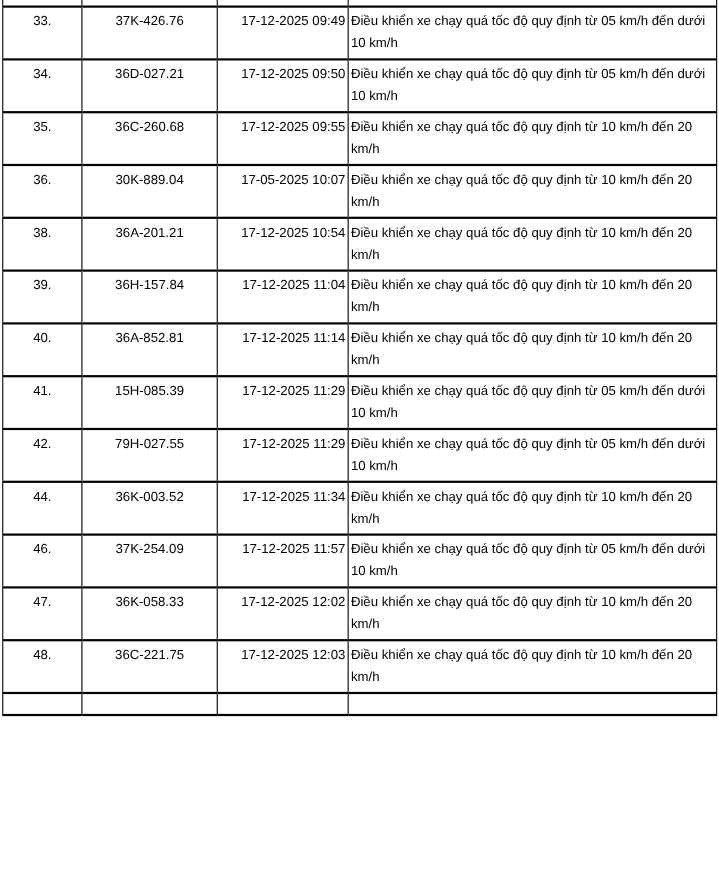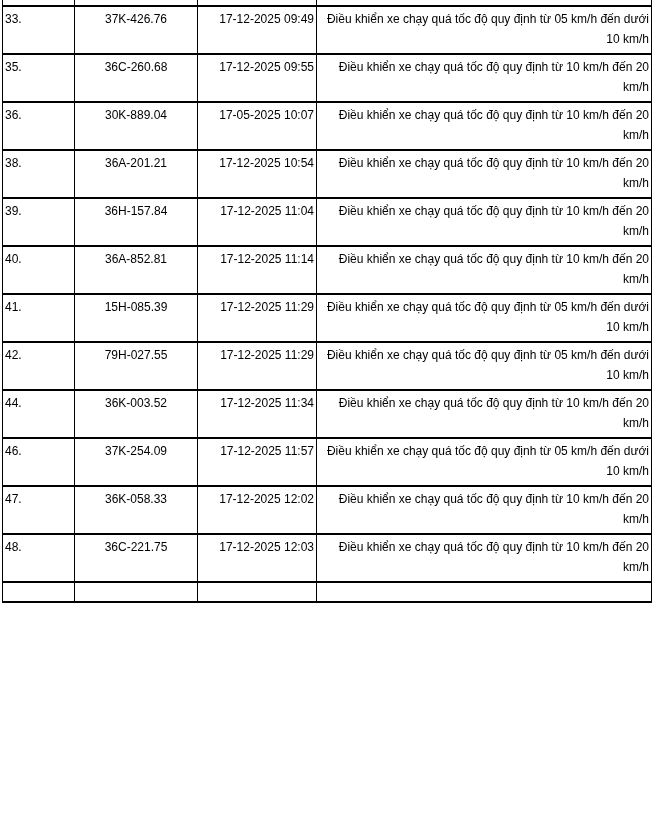--- a/index.html
+++ b/index.html
@@ -30,27 +30,27 @@
     line-height: 20px;
     overflow: hidden;
     word-wrap: break-word;
   }
   tr.data-row { height: 48px; }
   tr.partial-top { height: 7px; }
   tr.partial-top td { padding: 0; }
   tr.partial-bottom { height: 20px; }
   tr.partial-bottom td { padding: 0; }
   td.c-stt {
-    text-align: left;
+    text-align: center;
     padding-left: 15px;
   }
   td.c-plate { text-align: center; margin-left: 36px; }
   td.c-time { text-align: right; }
   td.c-desc {
-    text-align: right;
+    text-align: left;
     padding-left: 2px;
     padding-right: 2px;
   }
 </style>
 </head>
 <body>
 
 <div class="page">
   <table class="vtable">
     <colgroup>
@@ -63,20 +63,26 @@
       <tr class="partial-top">
         <td class="c-stt"></td>
         <td class="c-plate"></td>
         <td class="c-time"></td>
         <td class="c-desc"></td>
       </tr>
       <tr class="data-row">
     <td class="c-stt">33.</td>
     <td class="c-plate">37K-426.76</td>
     <td class="c-time">17-12-2025 09:49</td>
+    <td class="c-desc">Điều khiển xe chạy quá tốc độ quy định từ 05 km/h đến dưới 10 km/h</td>
+  </tr>
+        <tr class="data-row">
+    <td class="c-stt">34.</td>
+    <td class="c-plate">36D-027.21</td>
+    <td class="c-time">17-12-2025 09:50</td>
     <td class="c-desc">Điều khiển xe chạy quá tốc độ quy định từ 05 km/h đến dưới 10 km/h</td>
   </tr>
         <tr class="data-row">
     <td class="c-stt">35.</td>
     <td class="c-plate">36C-260.68</td>
     <td class="c-time">17-12-2025 09:55</td>
     <td class="c-desc">Điều khiển xe chạy quá tốc độ quy định từ 10 km/h đến 20 km/h</td>
   </tr>
         <tr class="data-row">
     <td class="c-stt">36.</td>

